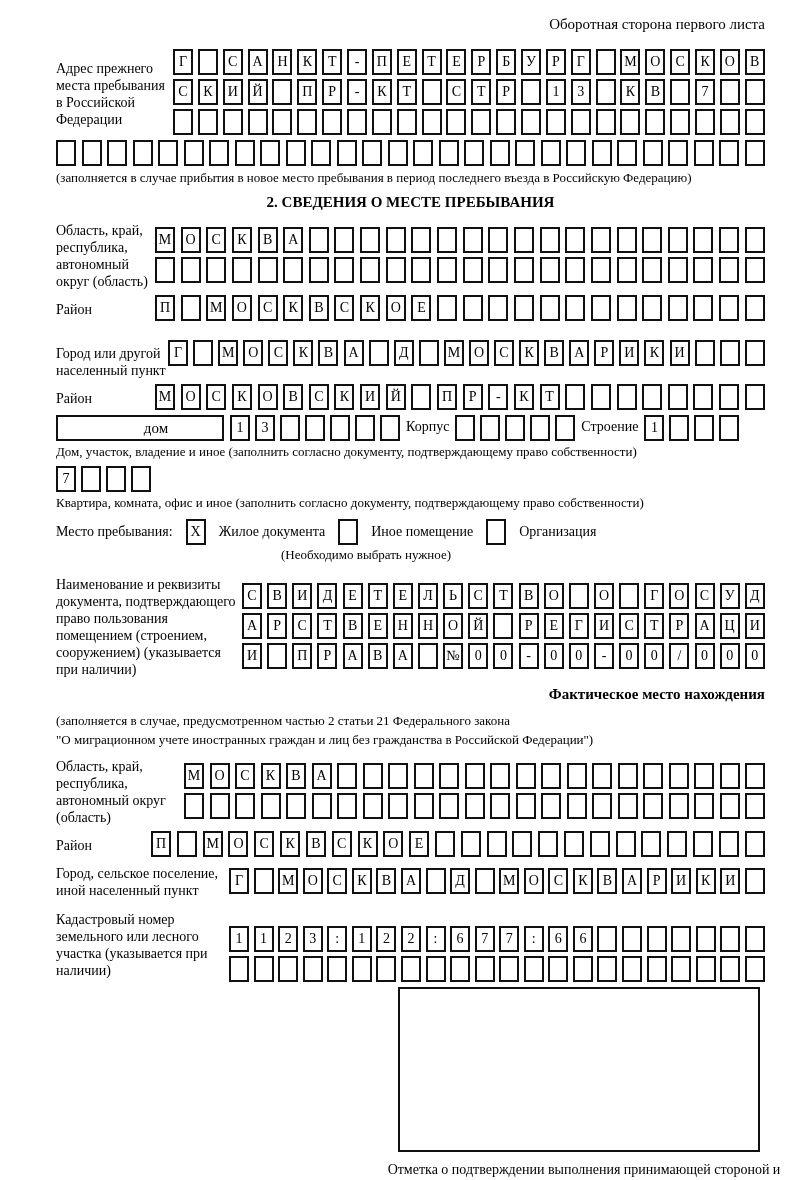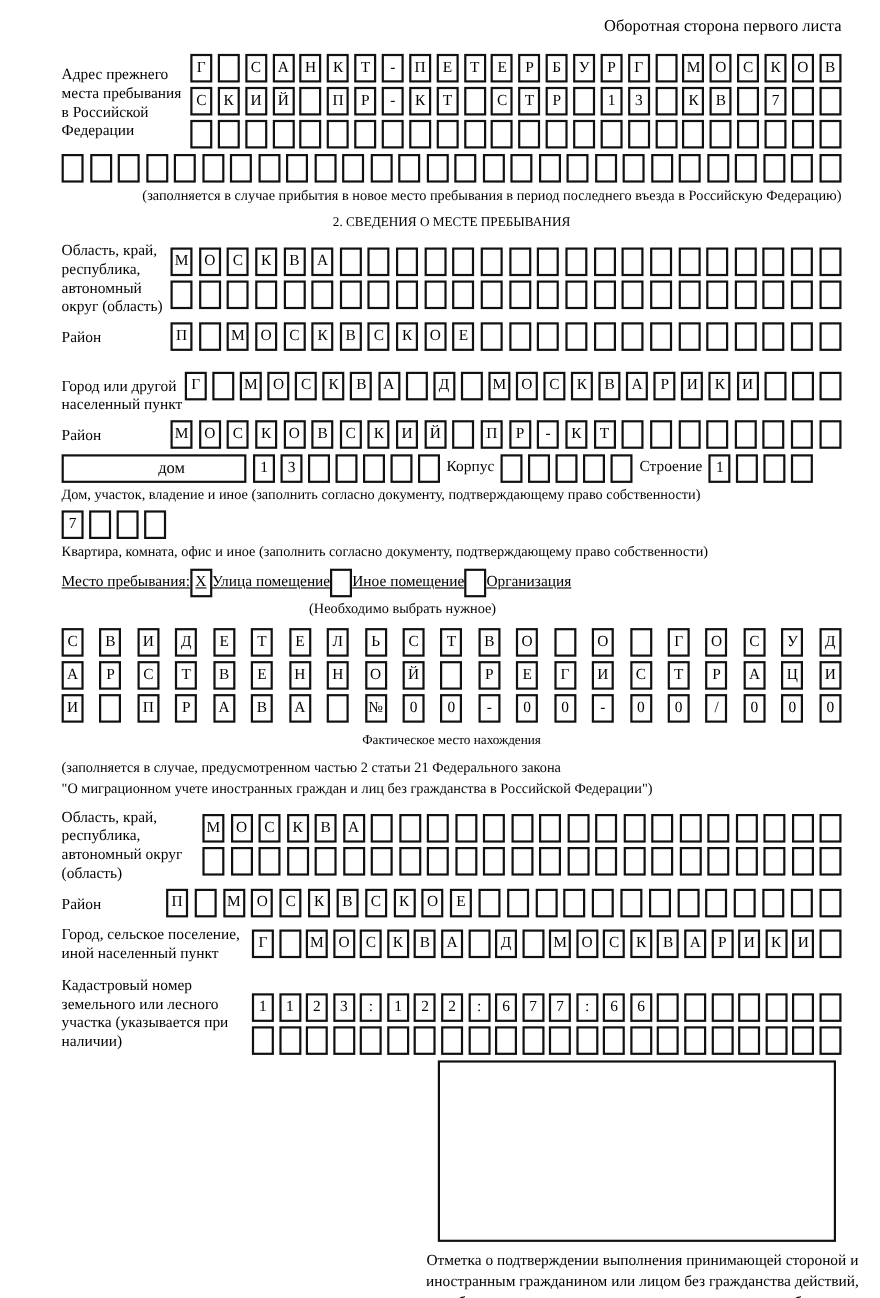--- a/index.html
+++ b/index.html
@@ -21,42 +21,42 @@
   .cellrow.inline { justify-content: flex-start; gap: 5px; flex: none; }
 
   .cell {
     flex: none; width: 20px; height: 26px;
     border: 2px solid #111; background: #fff;
     display: flex; align-items: center; justify-content: center;
     font-size: 14px; line-height: 1;
   }
 
   .caption { font-size: 13px; line-height: 16px; }
-  .caption.center { text-align: right; }
-  .section-title { text-align: center; font-weight: normal; font-size: 12px; margin: 8px 0 8px 0; }
+  .caption.center { text-align: left; }
+  .section-title { text-align: center; font-weight: bold; font-size: 15px; margin: 8px 0 8px 0; }
 
   .w99  { width: 99px; }
   .w112 { width: 112px; margin-top: 16px; }
   .w117 { width: 117px; }
   .w128 { width: 128px; }
   .w95  { width: 95px; }
   .w173 { width: 173px; }
   .w186 { width: 186px; }
 
   .bigbox {
     flex: none; height: 26px; border: 2px solid #111;
     display: flex; align-items: center; justify-content: center;
     font-size: 15px;
     padding-left: 32px;
   }
   .bigbox.dom { width: 168px; }
   .inline-label { font-size: 14px; padding-top: 4px; flex: none; }
   .hrow { display: flex; gap: 6px; align-items: flex-start; margin-bottom: 3px; }
 
-  .stay-row { display: flex; align-items: center; margin: 8px 0 2px 0; font-size: 14px; text-decoration: underline; }
+  .stay-row { display: flex; align-items: center; gap: 13px; margin: 8px 0 2px 0; font-size: 14px; }
   .stay-caption { text-align: center; width: 620px; margin-bottom: 8px; }
 
   .doc-field { margin-top: 10px; }
 
   .notes { text-align: left; font-size: 13px; line-height: 19px; margin-bottom: 6px; }
 
   .stamp-box {
     margin-left: 342px; margin-top: 4px;
     width: 362px; height: 165px; border: 2px solid #111; background: #fff;
   }
@@ -378,29 +378,30 @@
         <div class="cell"></div>
         <div class="cell"></div>
         <div class="cell"></div>
       </div>
   </div>
   <div class="caption">Квартира, комната, офис и иное (заполнить согласно документу, подтверждающему право собственности)</div>
 
   <div class="stay-row">
     <span>Место пребывания:</span>
     <span class="cell">X</span>
-    <span>Улица помещение</span>
+    <span>Жилое документа</span>
     <span class="cell"></span>
     <span>Иное помещение</span>
     <span class="cell"></span>
     <span>Организация</span>
   </div>
   <div class="caption stay-caption">(Необходимо выбрать нужное)</div>
 
   <div class="field doc-field">
+    <div class="field-label w186">Наименование и реквизиты документа, подтверждающего право пользования помещением (строением, сооружением) (указывается при наличии)</div>
     <div class="rows-col">
       <div class="cellrow">
           <div class="cell">С</div>
           <div class="cell">В</div>
           <div class="cell">И</div>
           <div class="cell">Д</div>
           <div class="cell">Е</div>
           <div class="cell">Т</div>
           <div class="cell">Е</div>
           <div class="cell">Л</div>
@@ -460,21 +461,21 @@
           <div class="cell">0</div>
           <div class="cell">0</div>
           <div class="cell">/</div>
           <div class="cell">0</div>
           <div class="cell">0</div>
           <div class="cell">0</div>
         </div>
     </div>
   </div>
 
-  <div class="section-title" style="">Фактическое место нахождения</div>
+  <div class="section-title" style="text-align:right;">Фактическое место нахождения</div>
   <div class="notes">
     <div>(заполняется в случае, предусмотренном частью 2 статьи 21 Федерального закона</div>
     <div>"О миграционном учете иностранных граждан и лиц без гражданства в Российской Федерации")</div>
   </div>
 
   <div class="field">
     <div class="field-label w128">Область, край, республика, автономный округ (область)</div>
     <div class="rows-col">
       <div class="cellrow">
           <div class="cell">М</div>

